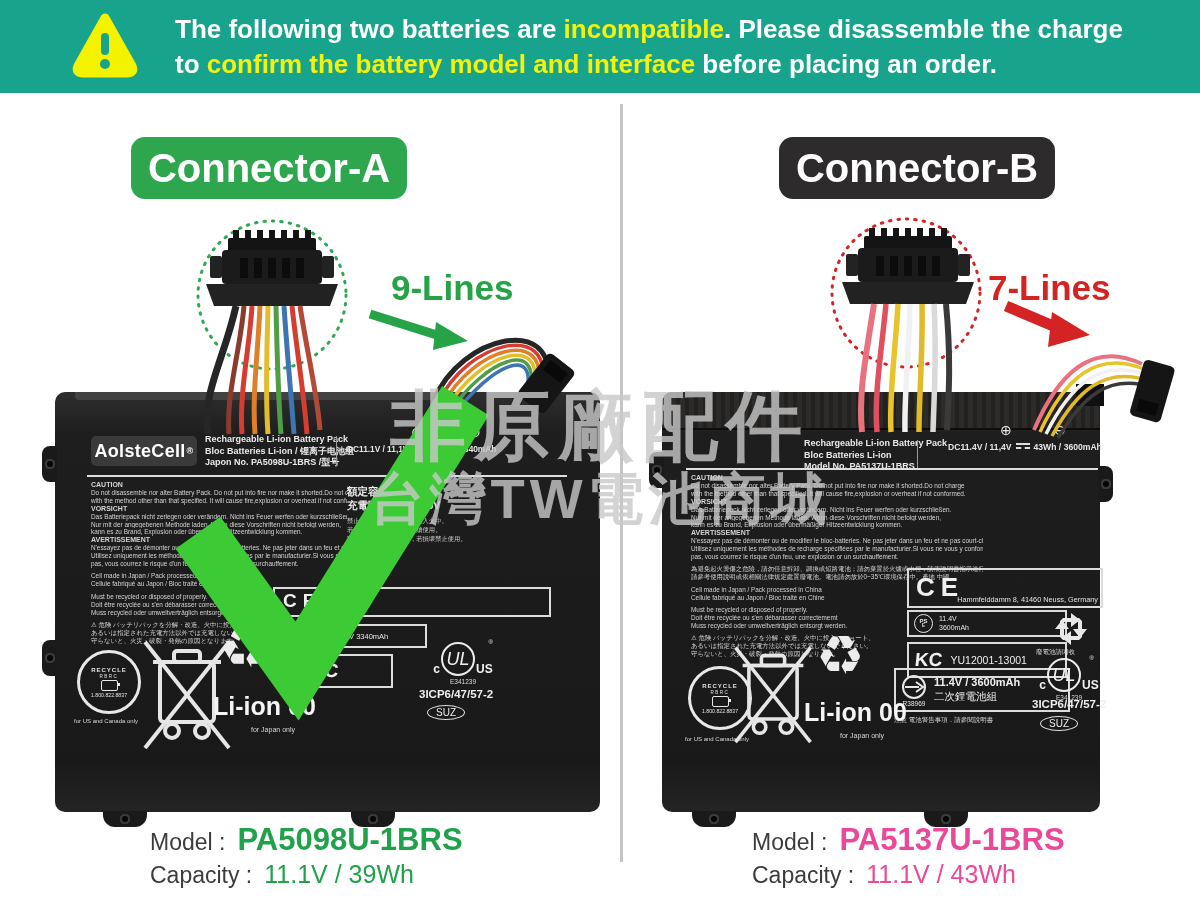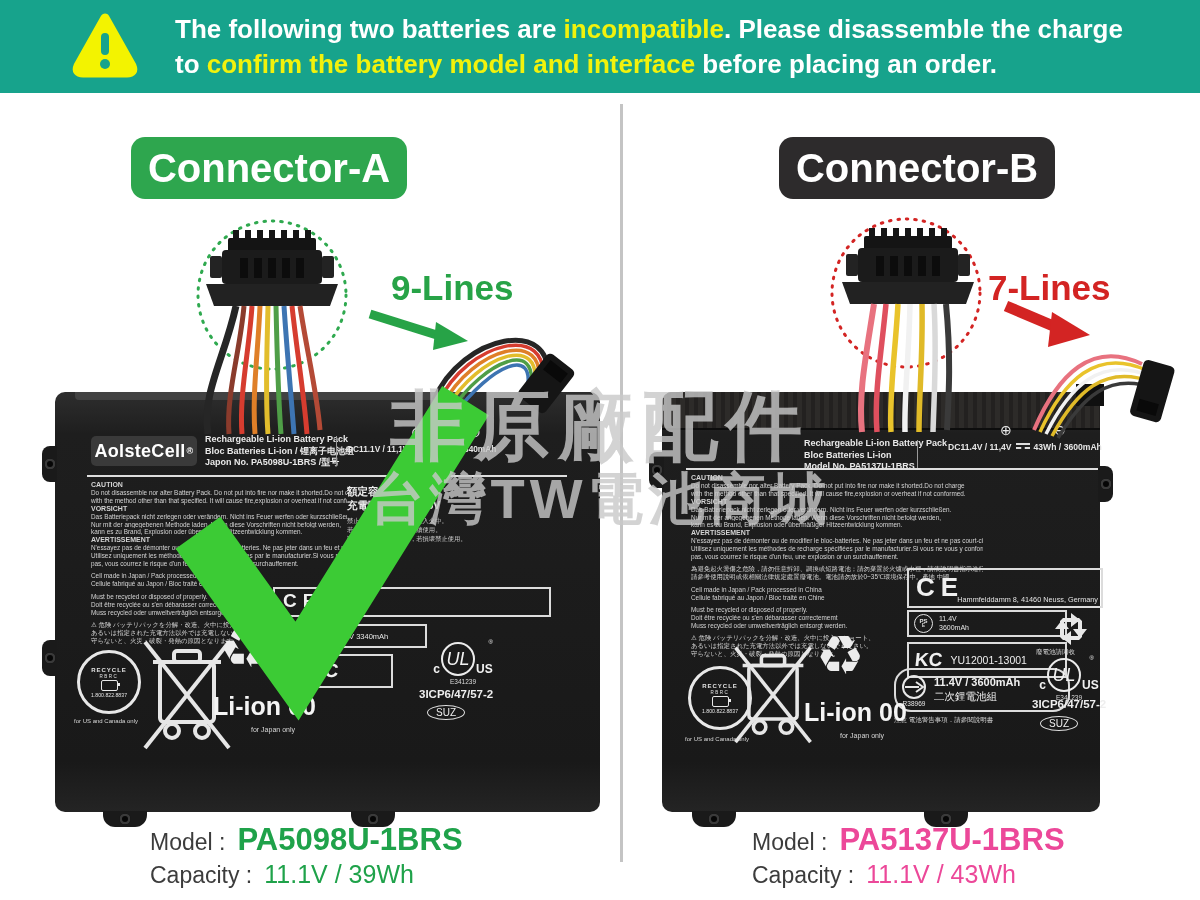--- a/index.html
+++ b/index.html
@@ -121,21 +121,21 @@
   .recyc-a{left:164px;top:226px;font-size:58px;}
   .recyc-b{left:154px;top:236px;font-size:54px;}
   .liion{font-weight:bold;color:#f4f4f4;white-space:nowrap;}
   .liion-a{left:158px;top:300px;font-size:25px;}
   .liion-b{left:142px;top:306px;font-size:25px;}
   .linote{font-size:7px;color:#d8d8d8;}
   .linote-a{left:196px;top:334px;}
   .linote-b{left:178px;top:340px;}
 
   
-  .bsmibox{left:232px;top:276px;width:176px;height:44px;display:flex;align-items:center;gap:7px;padding:3px 5px;box-sizing:border-box;border-radius:17px;}
+  .bsmibox{left:232px;top:276px;width:176px;height:44px;display:flex;align-items:center;gap:7px;padding:3px 5px;box-sizing:border-box;}
   .bsmi-left{display:flex;flex-direction:column;align-items:center;}
   .bsmi-code{font-size:6.5px;color:#e6e6e6;}
   .bsmi-spec{font-size:11px;font-weight:bold;color:#f0f0f0;white-space:nowrap;}
   .bsmi-type{font-size:10.5px;color:#f0f0f0;margin-top:2px;white-space:nowrap;}
   .bsminote{left:232px;top:324px;font-size:6.5px;color:#d6d6d6;white-space:nowrap;}
   .tw-b{left:392px;top:220px;}
   .tw-label{left:374px;top:256px;font-size:6.5px;color:#d8d8d8;white-space:nowrap;}
 
   
   .overlay{left:0;top:0;z-index:10;pointer-events:none;}

